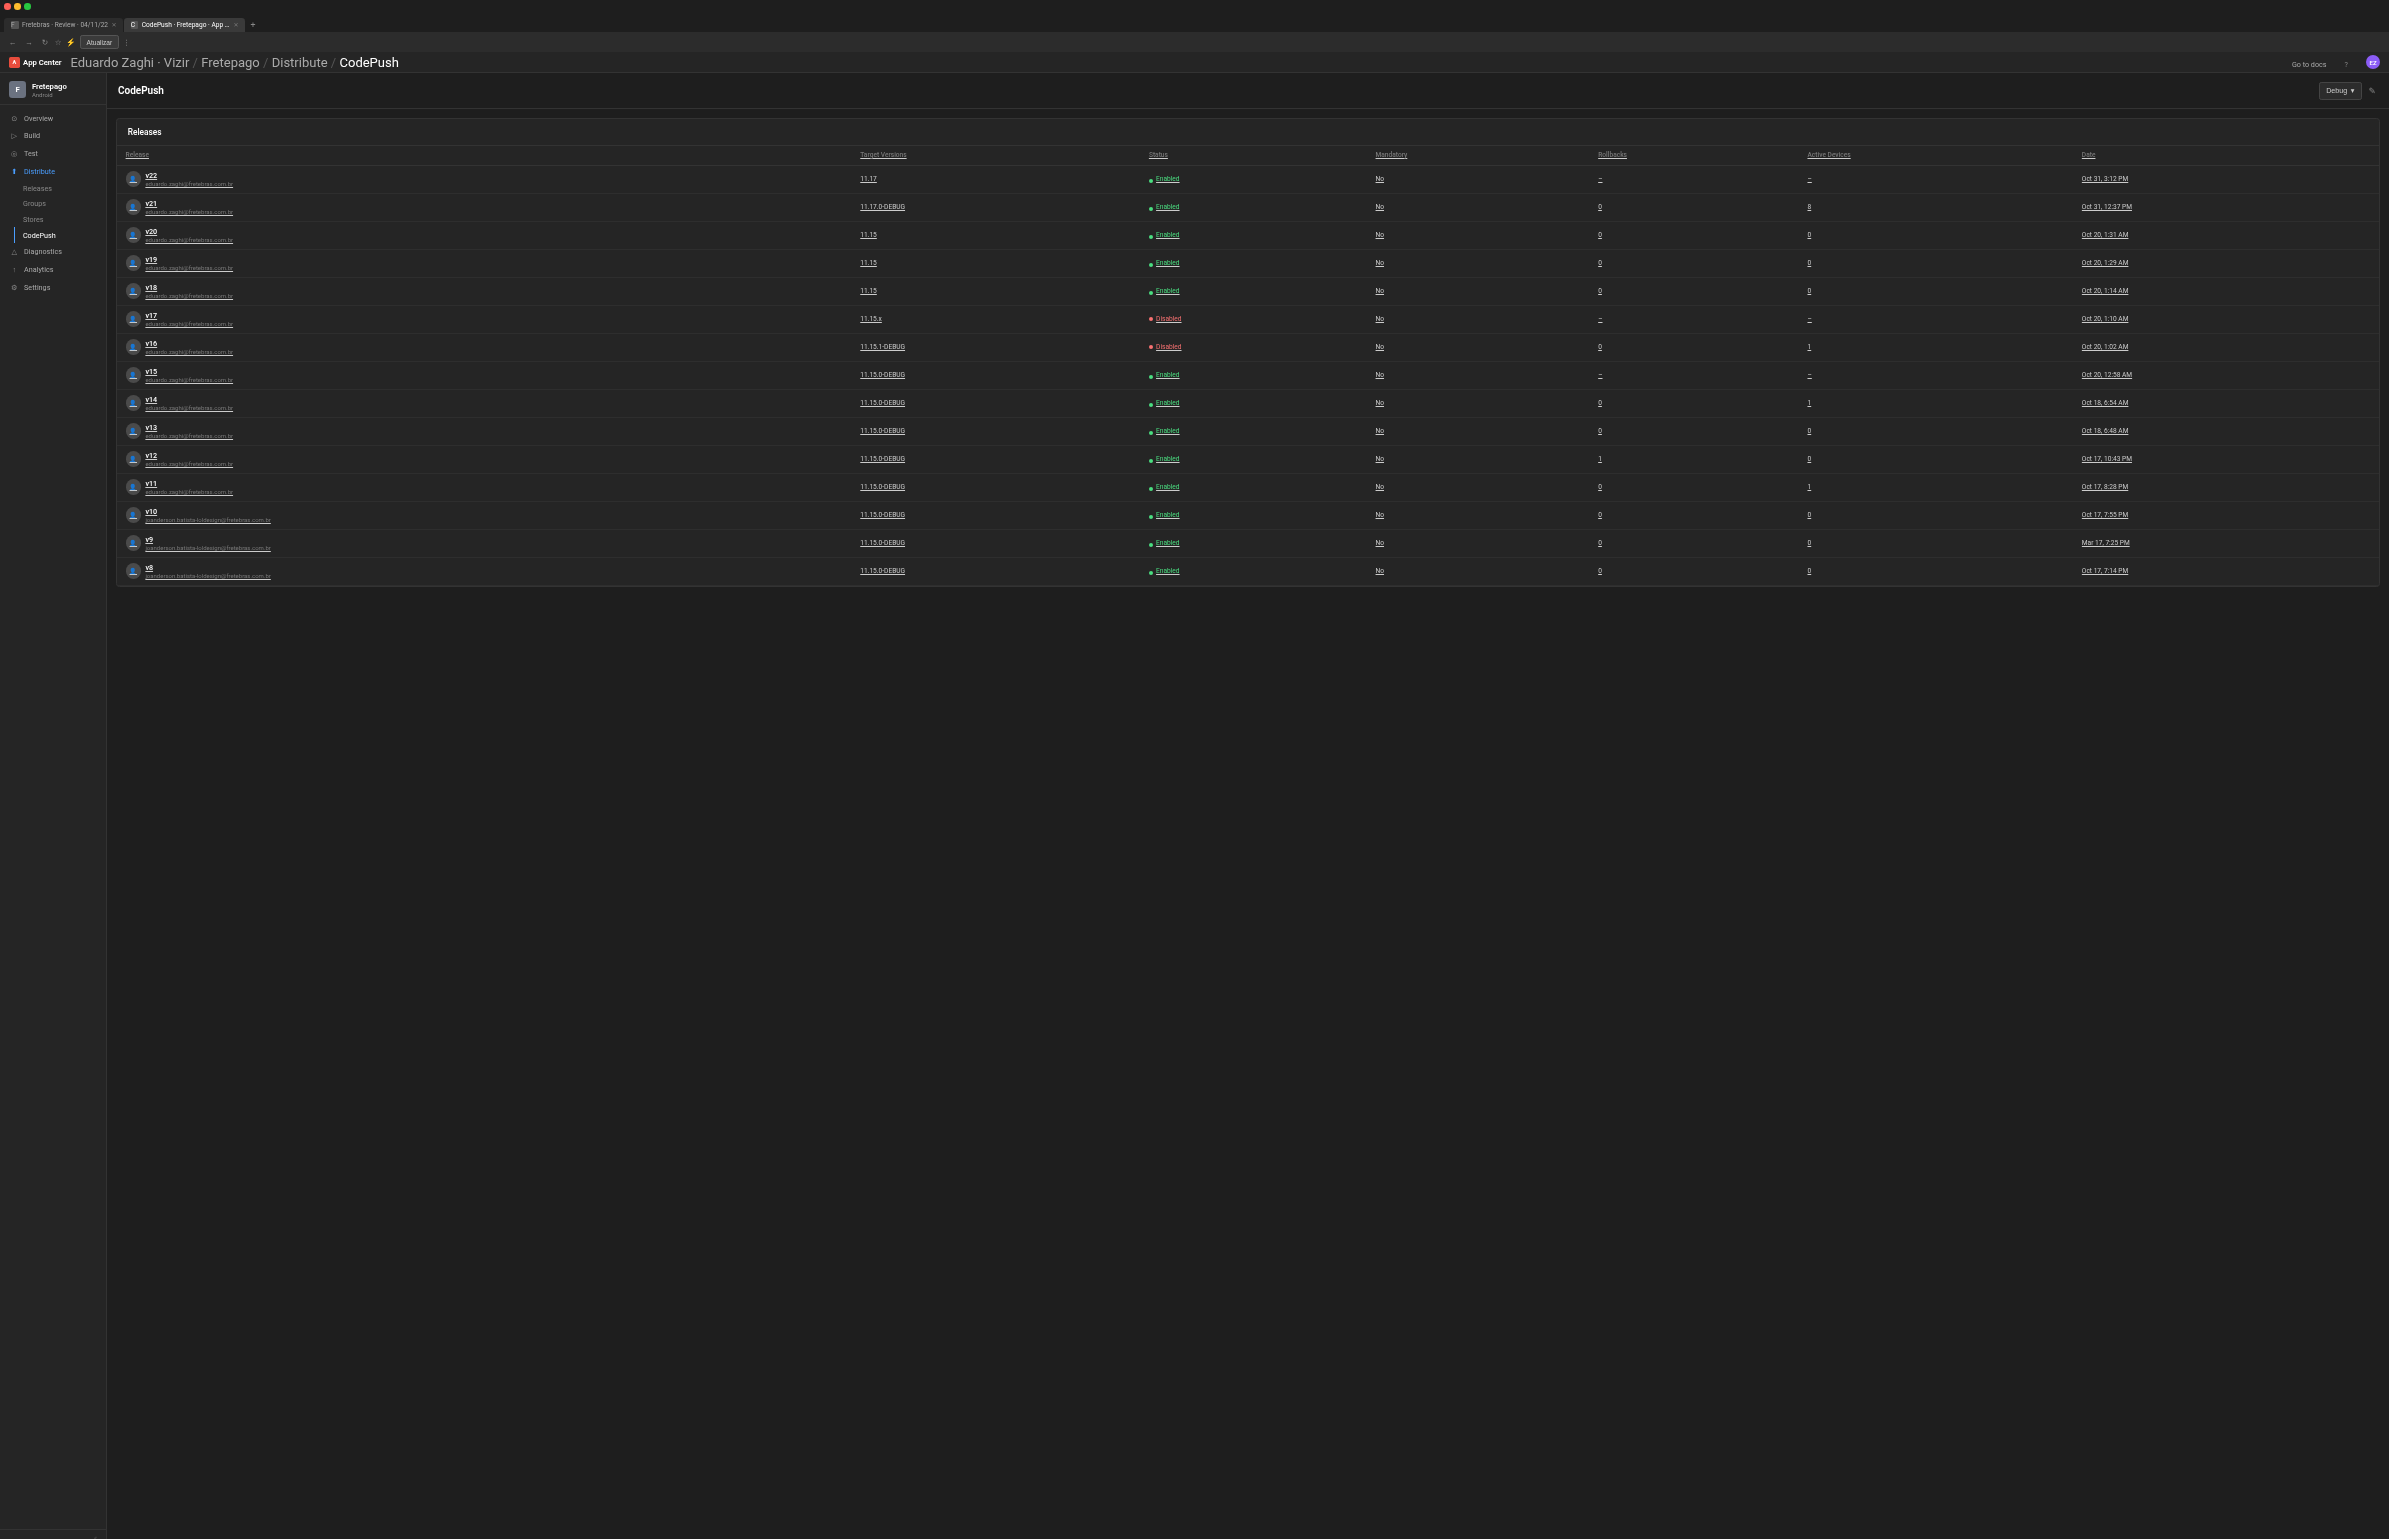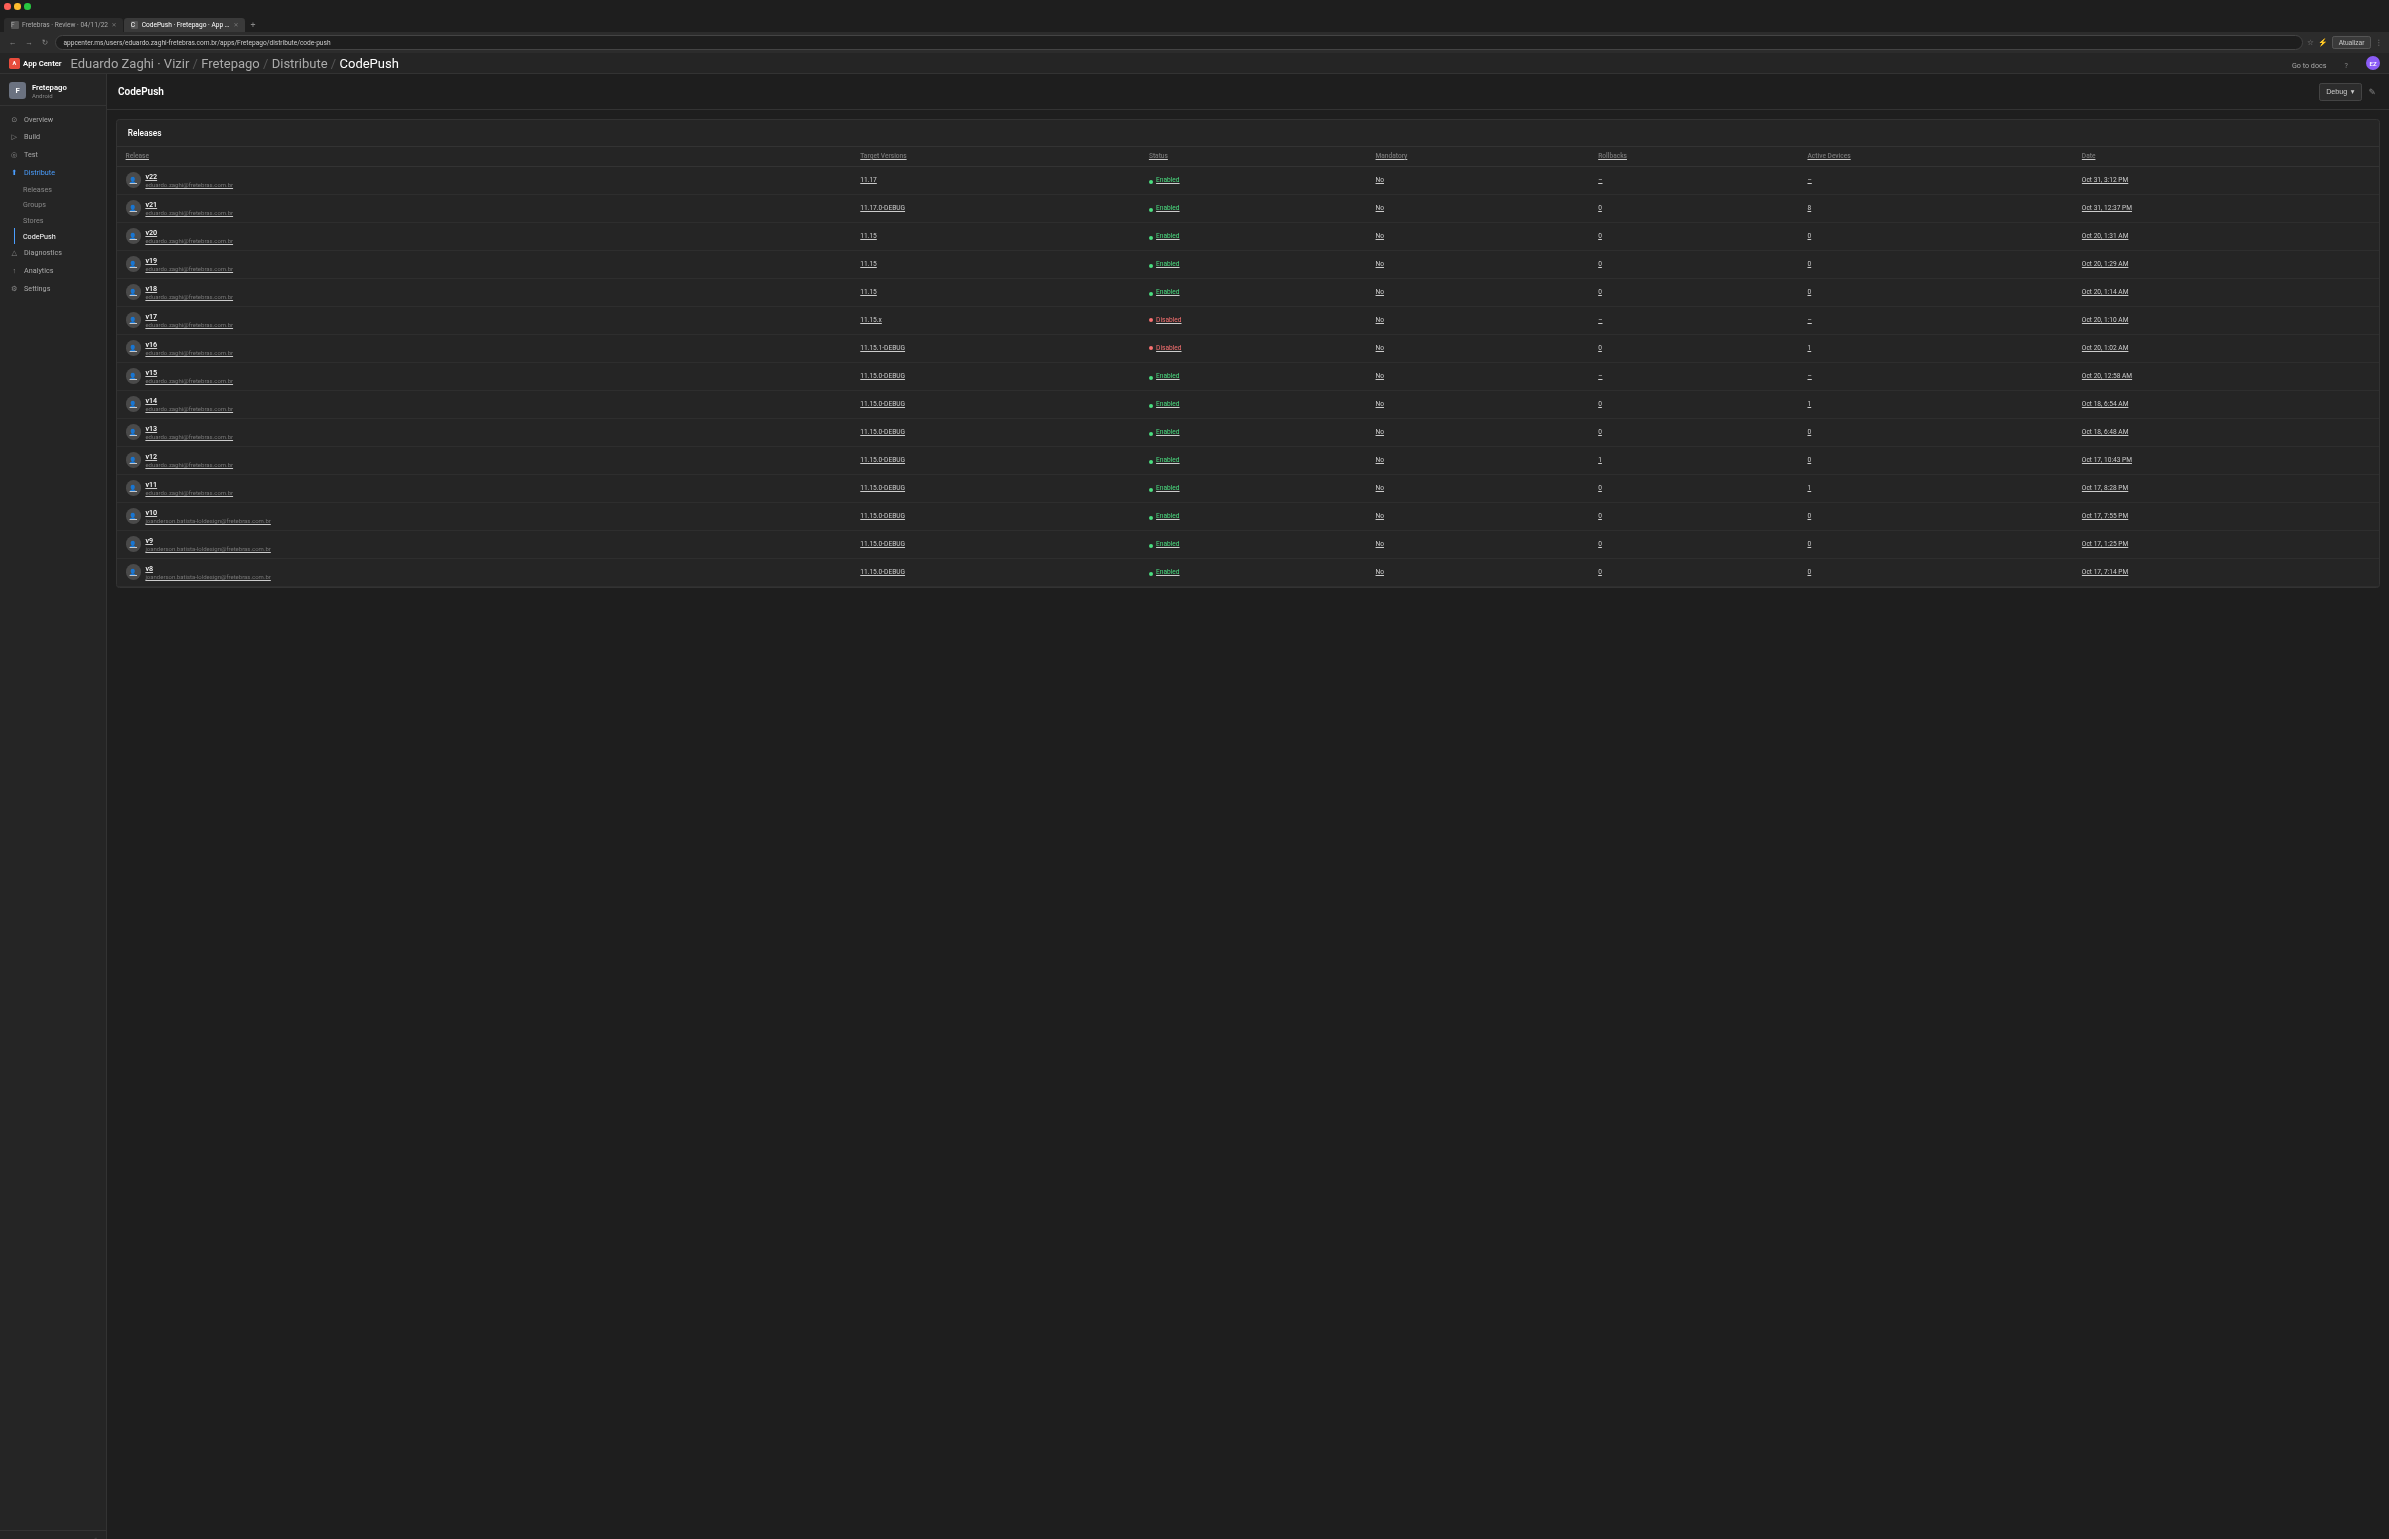--- a/index.html
+++ b/index.html
@@ -299,21 +299,20 @@
     <span class="tab-title">CodePush · Fretepago · App C…</span>
     <span class="tab-close">✕</span>
   </div>
   <div class="tab-new">+</div>
 </div>
 
 <div class="address-bar-row">
   <span class="nav-btn">←</span>
   <span class="nav-btn">→</span>
   <span class="nav-btn">↻</span>
-  <div class="address-bar">appcenter.ms/users/eduardo.zaghi-fretebras.com.br/apps/Fretepago/distribute/code-push</div>
   <div class="address-bar-icons">
     <span>☆</span>
     <span>⚡</span>
   </div>
   <button class="update-btn">Atualizar</button>
   <span style="color:#888">⋮</span>
 </div>
 
 <div class="app-layout">
 
@@ -675,21 +674,21 @@
           </div>
         </div>
       </td>
       <td>11.15.0-DEBUG</td>
       <td>
                   <div class="status-enabled"><span class="status-dot dot-green-s"></span>Enabled</div>
                 </td>
       <td>No</td>
       <td>0</td>
       <td>0</td>
-      <td>Oct 17, 1:25 PM</td>
+      <td>Mar 17, 7:25 PM</td>
     </tr>
               <tr>
       <td>
         <div class="avatar-cell">
           <div class="row-avatar">👤</div>
           <div>
             <div class="release-name">v8</div>
             <div class="release-email">joanderson.batista-loldesign@fretebras.com.br</div>
           </div>
         </div>

